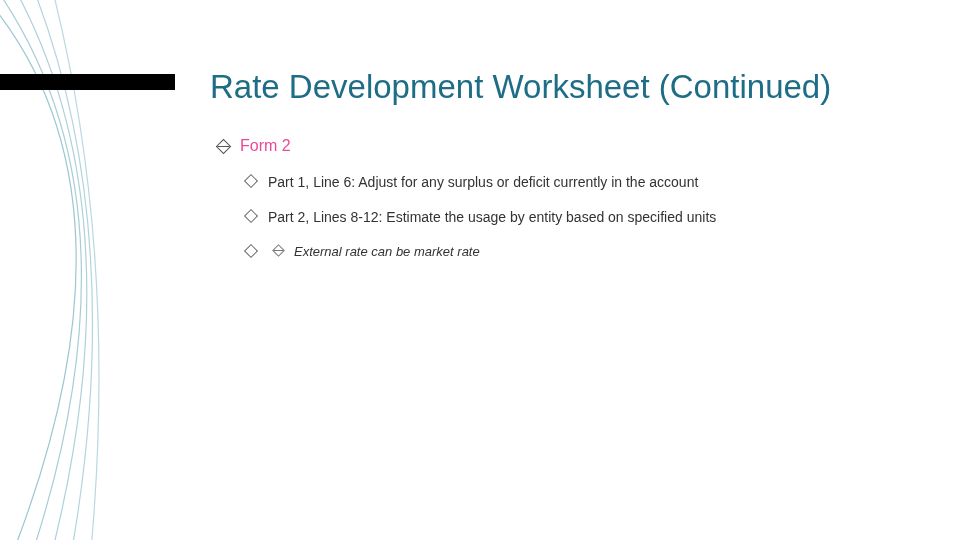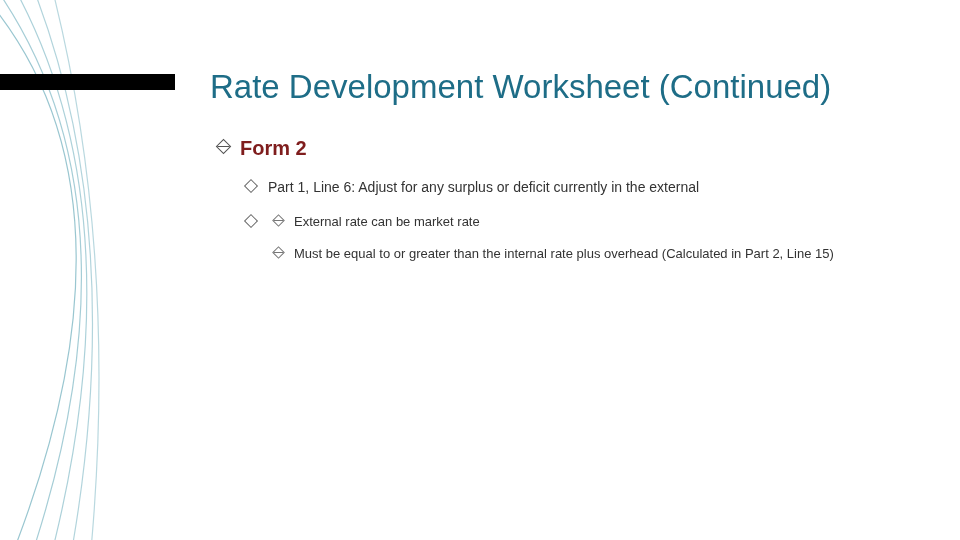--- a/index.html
+++ b/index.html
@@ -68,23 +68,23 @@
     position: absolute;
     left: 8px;
     top: 4px;
     width: 9px;
     height: 9px;
     border: 1px solid #555;
     transform: rotate(45deg);
     background: linear-gradient(135deg, transparent 48%, #555 48% 52%, transparent 52%);
   }
   .l1-label {
-    font-size: 20px;
-    font-weight: 700;
-    color: #7f1d1d;
+    font-size: 16px;
+    font-weight: 400;
+    color: #ec4899;
   }
 
   ul.level2 {
     margin-top: 18px;
   }
   ul.level2 > li {
     padding-left: 28px;
     position: relative;
     margin-bottom: 16px;
     font-size: 14px;
@@ -98,20 +98,21 @@
     top: 3px;
     width: 8px;
     height: 8px;
     border: 1px solid #666;
     transform: rotate(45deg);
     background: linear-gradient(135deg, transparent 48%, #666 48% 52%, transparent 52%);
   }
 
   ul.level3 {
     margin-top: 14px;
+    font-style: italic;
   }
   ul.level3 > li {
     padding-left: 26px;
     position: relative;
     margin-bottom: 14px;
     font-size: 13px;
     line-height: 1.35;
     color: #333;
   }
   ul.level3 > li::before {
@@ -140,23 +141,23 @@
 </svg>
 
 <div class="content">
   <h1 class="title">Rate Development Worksheet (Continued)</h1>
 
   <ul class="level1">
     <li>
       <span class="l1-label">Form 2</span>
 
       <ul class="level2">
-        <li>Part 1, Line 6: Adjust for any surplus or deficit currently in the external</li>
+        <li>Part 1, Line 6: Adjust for any surplus or deficit currently in the account</li>
+        <li>Part 2, Lines 8-12: Estimate the usage by entity based on specified units</li>
         <li>
           <ul class="level3">
             <li>External rate can be market rate</li>
-            <li>Must be equal to or greater than the internal rate plus overhead (Calculated in Part 2, Line 15)</li>
           </ul>
         </li>
       </ul>
     </li>
   </ul>
 </div>
 
 </body></html>

